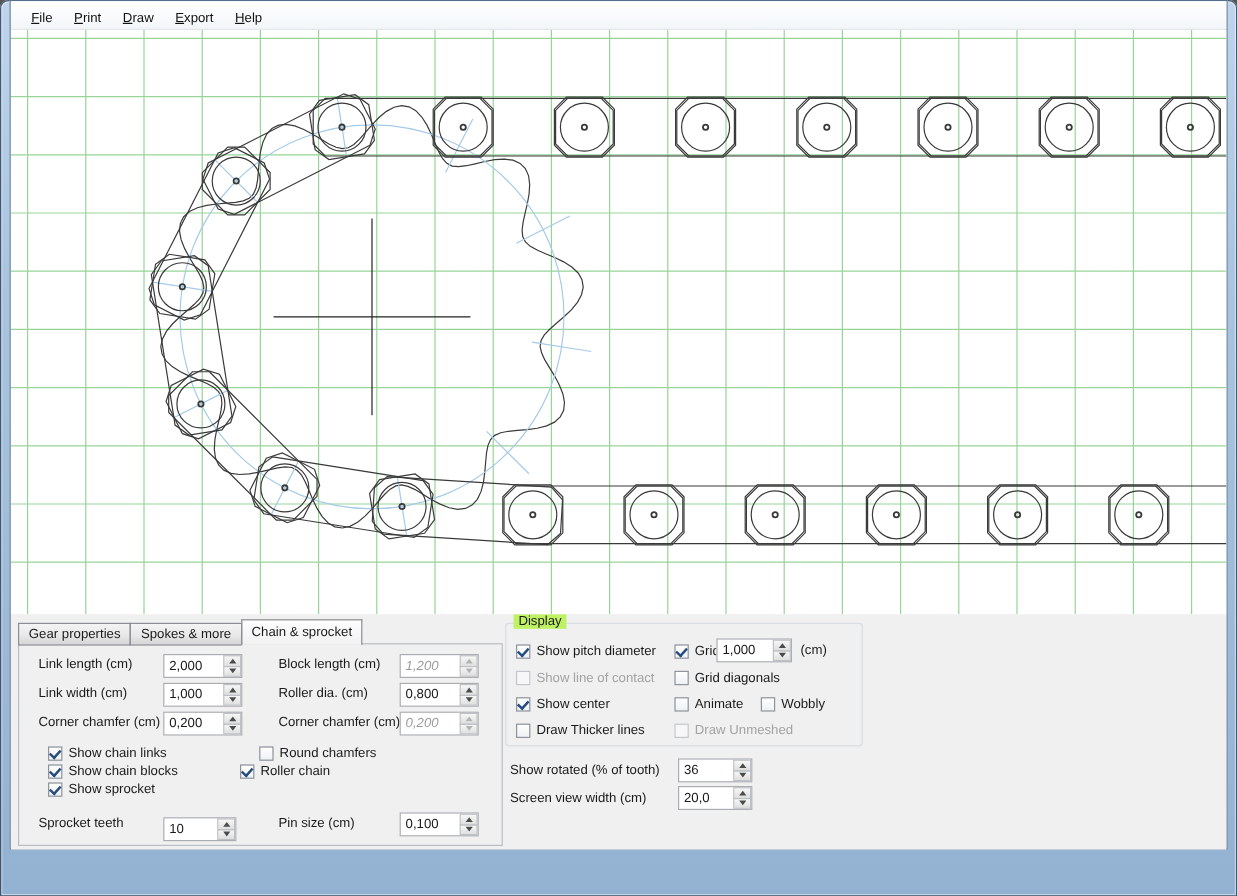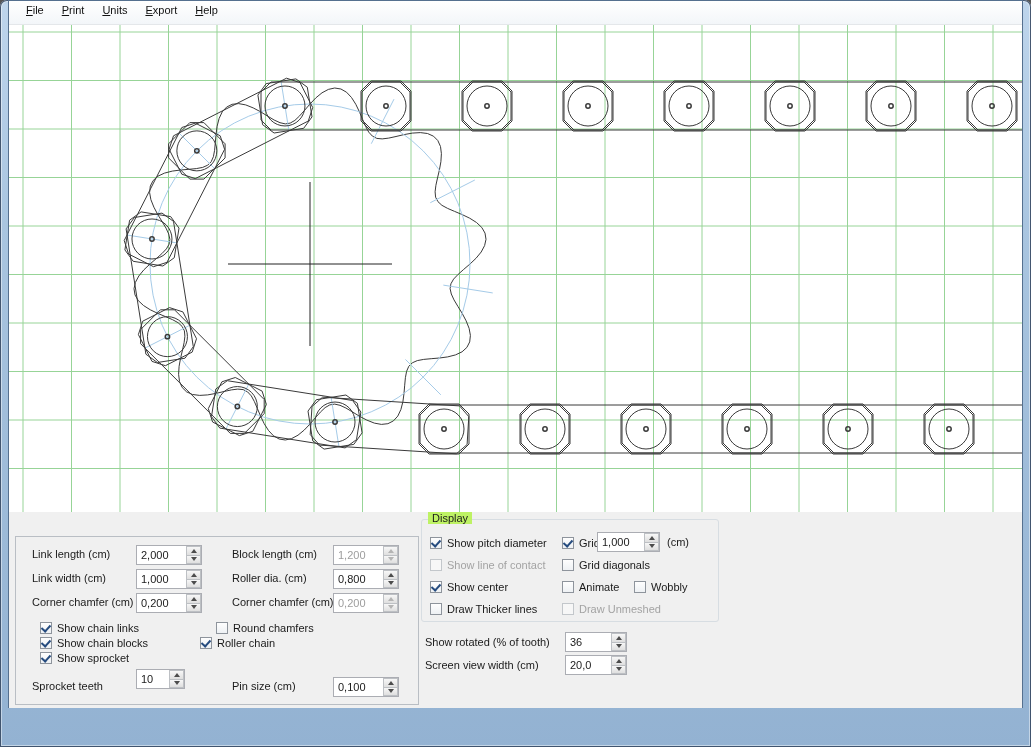--- a/index.html
+++ b/index.html
@@ -19,21 +19,21 @@
     box-shadow:inset 0 0 0 1px rgba(255,255,255,.6);}
   .wbtn.min{width:29px;border-radius:0 0 0 4px;border-right:none;}
   .wbtn.max{width:27px;}
   .wbtn.close{width:45px;border-radius:0 0 4px 0;border-left:none;
     background:linear-gradient(180deg,#f4b6a2 0%,#e0795a 38%,#cc4424 50%,#b72f10 55%,#d85c33 100%);}
   .glyph-min{width:9px;height:3px;background:#fff;border:1px solid #2e4a66;border-radius:1px;margin-top:6px;}
   .glyph-max{width:9px;height:7px;box-sizing:border-box;border:1px solid #2e4a66;background:#fff;box-shadow:inset 0 1px 0 #9fb8d0;}
   .glyph-close{color:#fff;font-size:13px;font-weight:bold;line-height:17px;text-shadow:0 1px 1px #5e1506;}
   
   .client{margin:0 8px 8px;height:708px;box-sizing:border-box;border:1px solid #55708f;background:#f0f0f0;position:relative;}
-  .menubar{height:24px;background:linear-gradient(#ffffff,#f3f6f9);display:flex;align-items:flex-start;padding-left:8px;font-size:11px;border-bottom:1px solid #e4e7ea;box-sizing:border-box;}
+  .menubar{height:24px;background:linear-gradient(#ffffff,#f3f6f9);display:flex;align-items:flex-end;padding-left:8px;font-size:11px;border-bottom:1px solid #e4e7ea;box-sizing:border-box;}
   .menu-item{display:inline-block;padding:3px 9px;color:#111;cursor:default;}
   .menu-item::first-letter{text-decoration:underline;}
   .canvas{position:relative;height:487px;background:#fff;overflow:hidden;}
   .canvas svg{display:block;}
   
   .panel{position:relative;height:196px;background:#f0f0f0;font-size:11px;color:#1a1a1a;}
   .lbl{position:absolute;white-space:nowrap;}
   .tabs{position:absolute;left:6px;top:4px;display:flex;align-items:flex-end;z-index:3;}
   .tab{height:19px;box-sizing:border-box;padding:3px 8px 0;background:linear-gradient(#f4f4f4,#e8e8e8 55%,#d6d6d6);border:1px solid #8c8e94;margin-right:-1px;cursor:default;}
   .tab.selected{height:22px;padding-top:4px;background:linear-gradient(#fdfdfd,#f2f2f2);border-bottom:1px solid #f2f2f2;position:relative;z-index:4;}
@@ -42,42 +42,42 @@
   .gb-title{position:absolute;top:-8px;left:6px;background:#bef264;padding:0 4px;}
   
   .updown{position:absolute;height:20px;box-sizing:border-box;background:#fff;border:1px solid #abadb3;display:flex;}
   .ud-value{flex:1;padding:3px 0 0 4px;overflow:hidden;white-space:nowrap;}
   .ud-btns{width:15px;flex:none;display:flex;flex-direction:column;}
   .ud-up,.ud-down{flex:1;background:linear-gradient(#f7f7f7,#dfdfdf);border:1px solid #bdc0c4;position:relative;}
   .ud-down{margin-top:-1px;}
   .ud-up::after,.ud-down::after{content:'';position:absolute;left:50%;top:50%;transform:translate(-50%,-50%);border-left:3px solid transparent;border-right:3px solid transparent;}
   .ud-up::after{border-bottom:4px solid #4c4c4c;}
   .ud-down::after{border-top:4px solid #4c4c4c;}
-  .updown.disabled .ud-value{color:#9d9d9d;}
+  .updown.disabled .ud-value{color:#9d9d9d;font-style:italic;}
   .updown.disabled .ud-up::after{border-bottom-color:#b4b4b4;}
   .updown.disabled .ud-down::after{border-top-color:#b4b4b4;}
   
   .cb{position:absolute;display:flex;align-items:center;height:14px;cursor:default;white-space:nowrap;}
   .cb .box{width:12px;height:12px;box-sizing:border-box;background:linear-gradient(#fefefe,#eef1f4);border:1px solid #8e949c;position:relative;flex:none;margin-right:5px;}
   .cb.checked .box::after{content:'';position:absolute;left:2px;top:0px;width:4px;height:7px;border-right:2px solid #264c7f;border-bottom:2px solid #264c7f;transform:rotate(42deg);}
   .cb.disabled{color:#a3a3a3;}
   .cb.disabled .box{border-color:#c3c7cb;background:#f7f7f7;}
 </style>
 </head>
 <body>
 
 <div class="window">
 
 
   <div class="client">
 
     <div class="menubar">
       <span class="menu-item">File</span>
       <span class="menu-item">Print</span>
-      <span class="menu-item">Units</span>
+      <span class="menu-item">Draw</span>
       <span class="menu-item">Export</span>
       <span class="menu-item">Help</span>
     </div>
 
     <div class="canvas">
       <svg id="cv" width="1013" height="487">
           <line x1="14" y1="0" x2="14" y2="487" stroke="#97d497" stroke-width="1"></line>
           <line x1="62.5" y1="0" x2="62.5" y2="487" stroke="#97d497" stroke-width="1"></line>
           <line x1="111" y1="0" x2="111" y2="487" stroke="#97d497" stroke-width="1"></line>
           <line x1="159.5" y1="0" x2="159.5" y2="487" stroke="#97d497" stroke-width="1"></line>
@@ -203,20 +203,25 @@
           <polygon points="1026.0,379.0 1056.0,379.0 1066.0,389.0 1066.0,419.0 1056.0,429.0 1026.0,429.0 1016.0,419.0 1016.0,389.0" fill="none" stroke="#3a3a3a" stroke-width="1"></polygon>
           <circle cx="1041" cy="404" r="20" fill="none" stroke="#3a3a3a" stroke-width="1"></circle>
           <circle cx="1041" cy="404" r="2.2" fill="none" stroke="#3a3a3a" stroke-width="1.5"></circle>
           <line x1="219" y1="239" x2="383" y2="239" stroke="#222222" stroke-width="1"></line>
           <line x1="301" y1="157" x2="301" y2="321" stroke="#222222" stroke-width="1"></line>
         </svg>
     </div>
 
     <div class="panel">
 
+      <div class="tabs">
+        <div class="tab">Gear properties</div>
+        <div class="tab">Spokes &amp; more</div>
+        <div class="tab selected">Chain &amp; sprocket</div>
+      </div>
 
       <div class="tabpage">
 
         <span class="lbl" style="left:16px;top:11px">Link length (cm)</span>
         <div class="updown" style="left:120px;top:8px;width:66px">
           <span class="ud-value">2,000</span>
           <span class="ud-btns">
               <span class="ud-up"></span>
               <span class="ud-down"></span>
             </span>
@@ -279,21 +284,21 @@
         <label class="cb" style="left:200px;top:84px">
             <span class="box"></span>
             <span>Round chamfers</span>
           </label>
         <label class="cb checked" style="left:184px;top:99px">
             <span class="box"></span>
             <span>Roller chain</span>
           </label>
 
         <span class="lbl" style="left:16px;top:143px">Sprocket teeth</span>
-        <div class="updown" style="left:120px;top:132px;width:49px">
+        <div class="updown" style="left:120px;top:144px;width:61px">
           <span class="ud-value">10</span>
           <span class="ud-btns">
               <span class="ud-up"></span>
               <span class="ud-down"></span>
             </span>
         </div>
         <span class="lbl" style="left:216px;top:143px">Pin size (cm)</span>
         <div class="updown" style="left:317px;top:140px;width:66px">
           <span class="ud-value">0,100</span>
           <span class="ud-btns">

